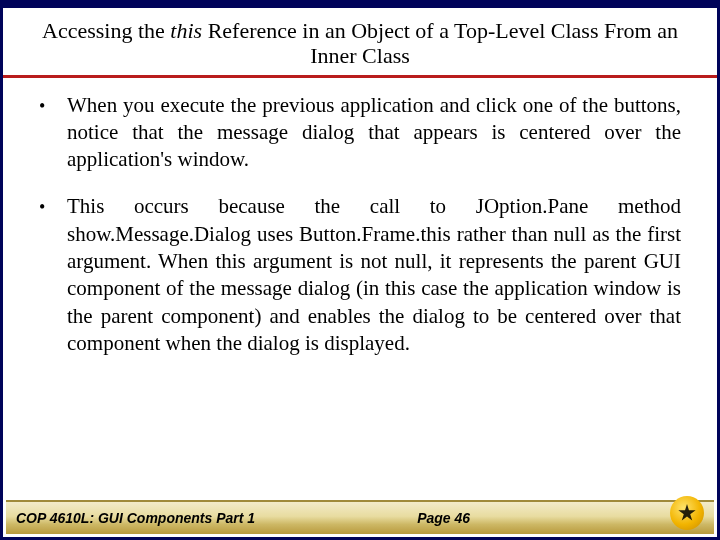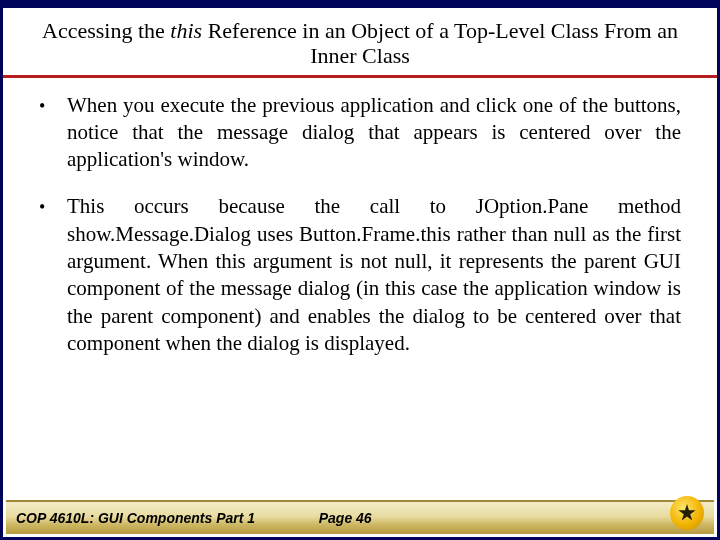--- a/index.html
+++ b/index.html
@@ -51,21 +51,21 @@
     display: flex;
     align-items: center;
     font-style: italic;
     font-weight: bold;
     font-size: 14px;
     font-family: Arial, Helvetica, sans-serif;
     color: #000;
     padding: 0 10px;
   }
   .footer .fl { flex: 0 0 44%; }
-  .footer .fc { flex: 0 0 22%; text-align: left; }
+  .footer .fc { flex: 0 0 22%; text-align: right; }
   .footer .fr { flex: 1; text-align: left; padding-left: 30px; }
   .logo {
     position: absolute;
     right: 10px; bottom: 4px;
     width: 34px; height: 34px;
     border-radius: 50%;
     background: radial-gradient(circle at 40% 35%, #ffe36b 0%, #f2b400 55%, #c88a00 100%);
     display: flex; align-items: center; justify-content: center;
   }
   .logo-inner {

